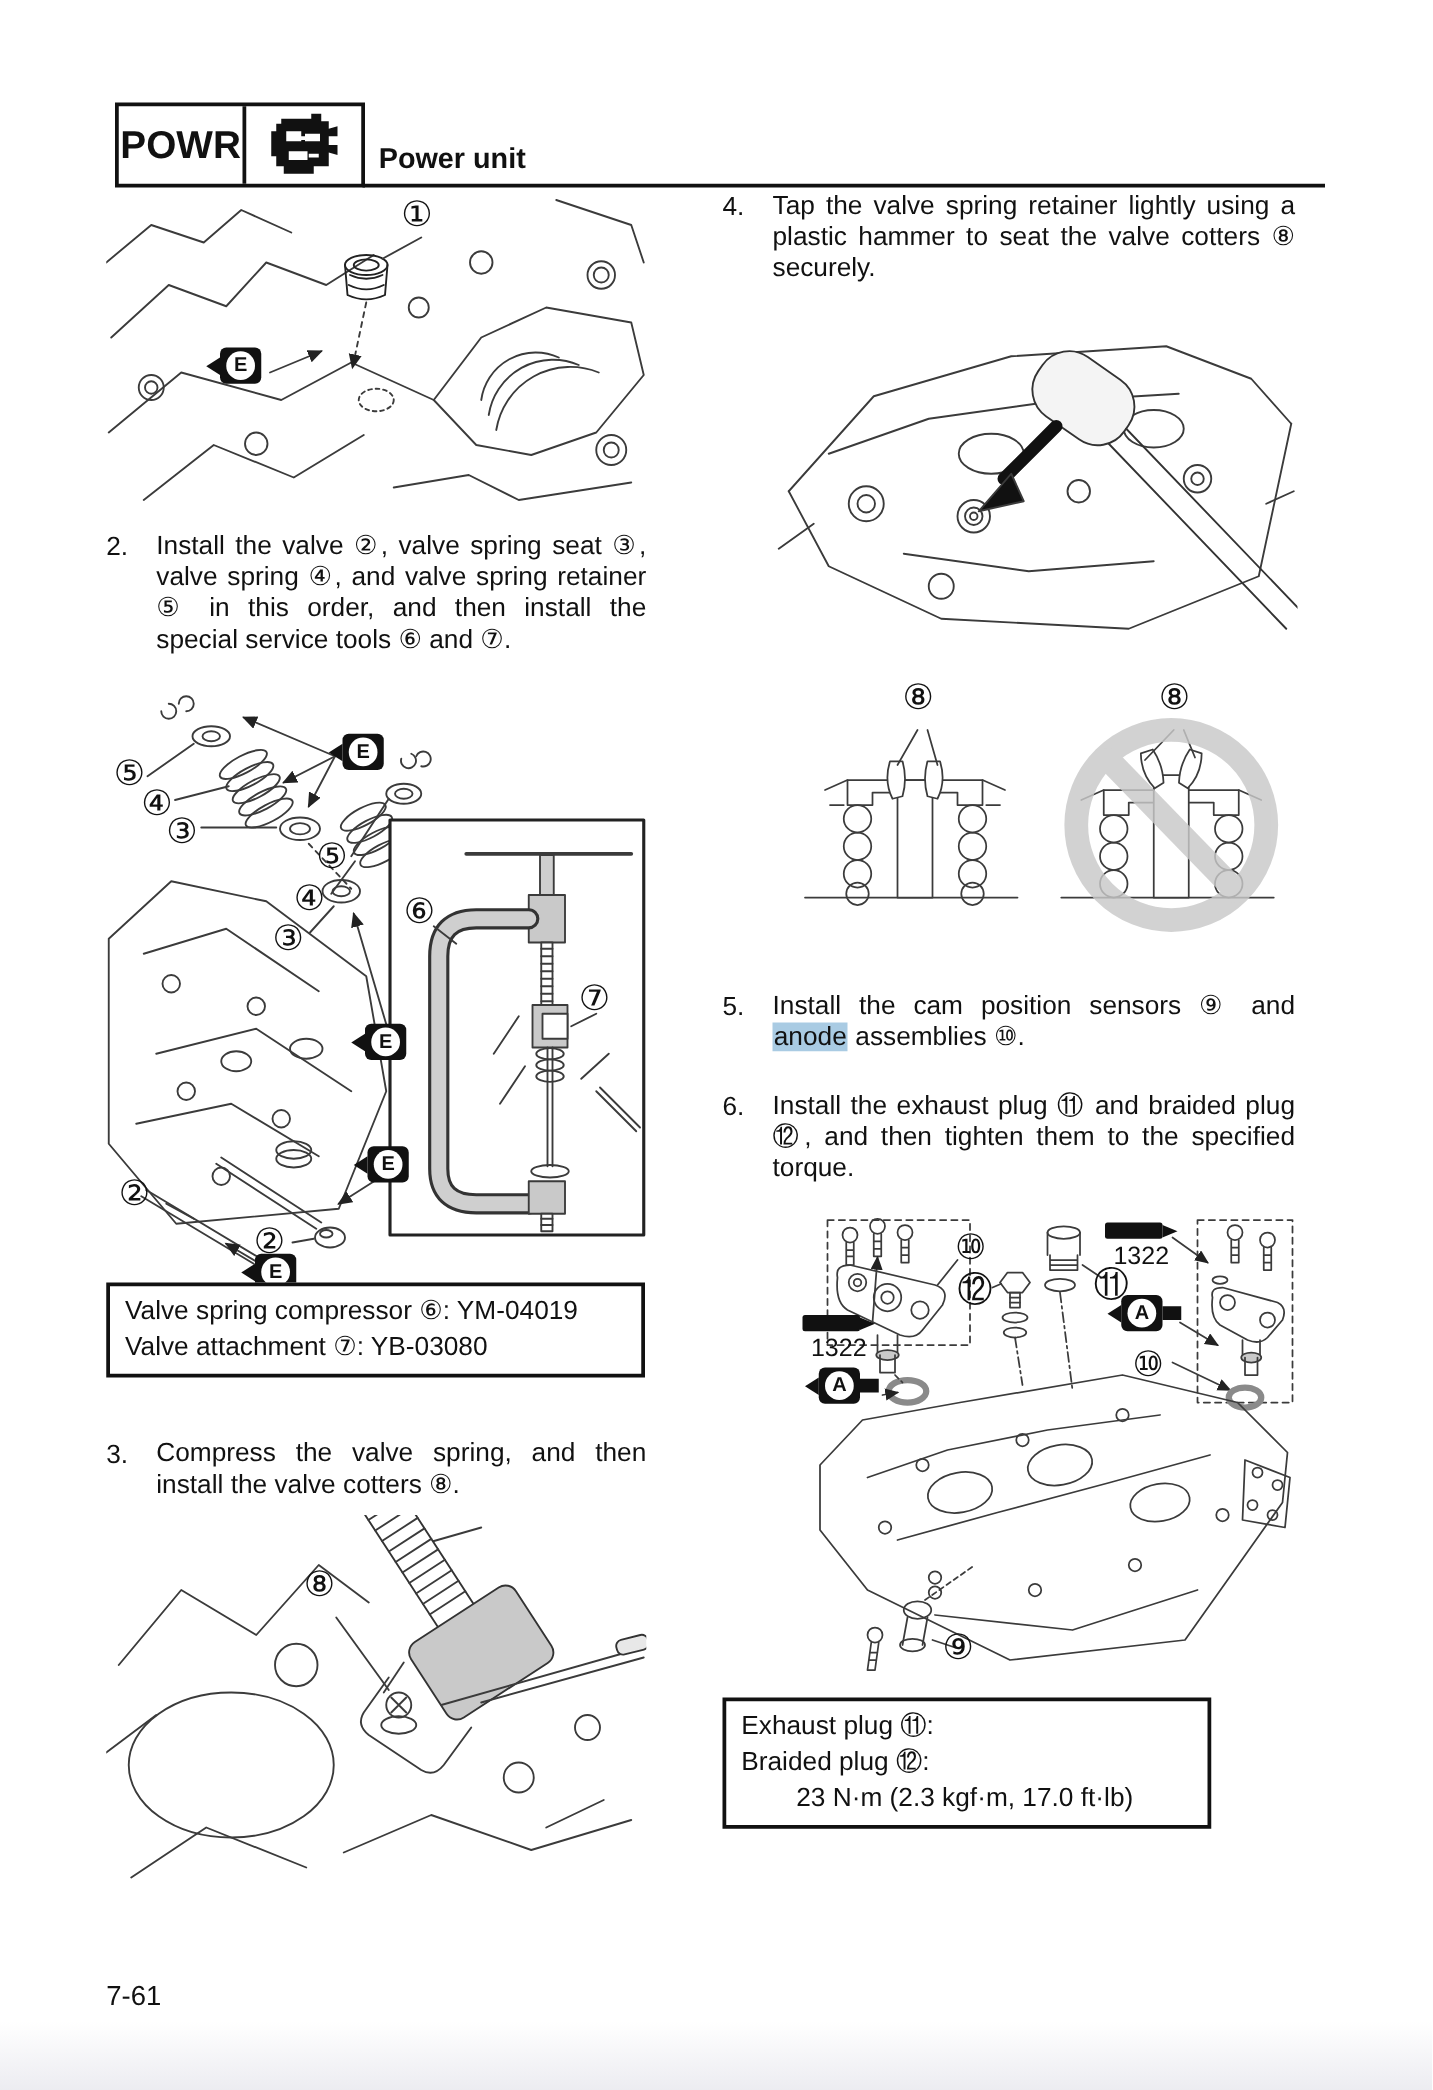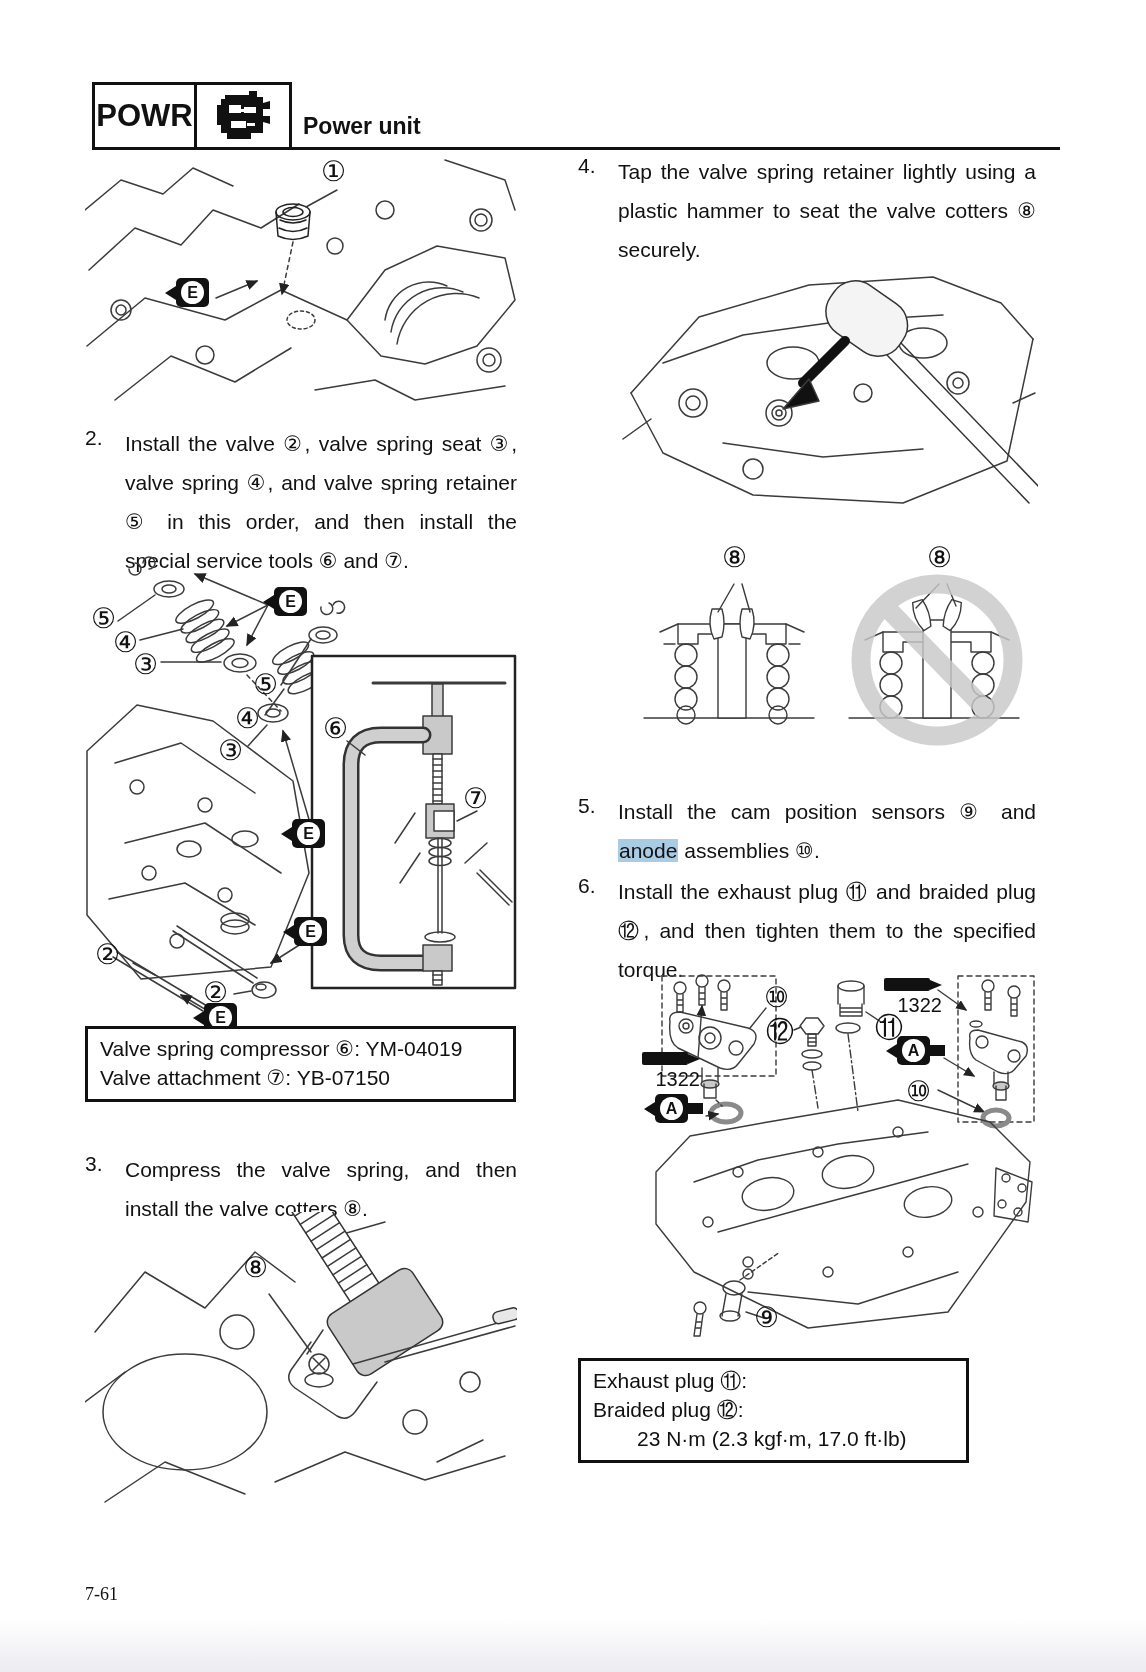--- a/index.html
+++ b/index.html
@@ -16,48 +16,48 @@
   
   .hdr-box { position:absolute; left:92px; top:82px; height:68px; display:flex; border:3.5px solid #111; background:#fff; }
   .hdr-code { width:102px; display:flex; align-items:center; justify-content:center;
               font-size:31px; font-weight:bold; border-right:3.5px solid #111;text-align:center; }
   .hdr-icon { width:92px; display:flex; align-items:center; justify-content:center; }
   .hdr-title { position:absolute; left:303px; top:113px; font-size:23px; font-weight:bold; }
   .hdr-rule { position:absolute; left:290px; top:146.5px; width:770px; height:3.5px; background:#111; }
   
   .step { position:absolute; display:flex; }
   .step-num { width:40px; flex:none; font-size:21px; line-height:27px; }
-  .step-text { margin:0; font-size:21px; line-height:39px; text-align:justify; }
+  .step-text { margin:0; font-size:21px; line-height:25px; text-align:justify; }
   mark.hl { background:#a9cbe3; color:inherit; padding:0 1px; }
   
   .spec-box { position:absolute; border:3px solid #111; background:#fff;
               padding:5px 12px 7px 12px; font-size:21px; line-height:29px; }
   .spec-box .indent { padding-left:44px; }
   
   figure { position:absolute; margin:0; padding:0; }
   figure svg { position:absolute; left:0; top:0; }
   .callout { position:absolute; font-size:28px; line-height:1; color:#111;
              font-family:"DejaVu Sans",sans-serif; }
   
   .chem { position:absolute; display:flex; align-items:center; }
   .chem .noz { width:0; height:0; border-top:7px solid transparent; border-bottom:7px solid transparent;
                border-right:11px solid #111; }
   .chem .bod { background:#111; border-radius:5px; padding:3px 5px; display:flex; align-items:center; }
   .chem .cir { width:23px; height:23px; border-radius:50%; background:#fff; color:#111;
                display:flex; align-items:center; justify-content:center;
                font-size:16px; font-weight:bold; font-style:normal; text-decoration:none; }
   .chem .tail { width:15px; height:11px; background:#111; }
   
-  .sealant { position:absolute; display:flex; flex-direction:column; align-items:flex-end; }
+  .sealant { position:absolute; display:flex; flex-direction:column; align-items:center; }
   .sealant .tube { display:flex; align-items:center; }
   .sealant .tb { width:46px; height:13px; background:#111; border-radius:2px; }
   .sealant .tt { width:0; height:0; border-top:5px solid transparent; border-bottom:5px solid transparent;
                  border-left:12px solid #111; }
   .sealant .lbl { font-size:20px; font-style:normal; margin-top:3px; }
-  .page-num { position:absolute; font-size:18px;font-family:Liberation Serif, serif; }
+  .page-num { position:absolute; font-size:22px; }
 </style>
 </head>
 <body>
 
 <div class="page">
 
   <div class="hdr-box">
     <div class="hdr-code">POWR</div>
     <div class="hdr-icon">
       <svg width="64" height="54" viewBox="0 0 64 54">
@@ -249,21 +249,21 @@
     <span class="chem" style="left:108px;top:460px">
         <i class="noz"></i>
         <b class="bod">
           <u class="cir">E</u>
         </b>
       </span>
   </figure>
 
   <div class="spec-box" style="left:85px;top:1026px;width:431px">
     <div>Valve spring compressor ⑥: YM-04019</div>
-    <div>Valve attachment ⑦: YB-07150</div>
+    <div>Valve attachment ⑦: YB-03080</div>
   </div>
 
   <div class="step" style="left:85px;top:1150px;width:432px">
     <span class="step-num">3.</span>
     <p class="step-text">Compress the valve spring, and then install the valve cotters ⑧.</p>
   </div>
 
   <figure style="left:85px;top:1212px;width:432px;height:300px">
     <svg width="432" height="300" viewBox="0 0 432 300">
       <g stroke="#3b3b3b" fill="none" stroke-width="1.5" stroke-linecap="round" stroke-linejoin="round">

